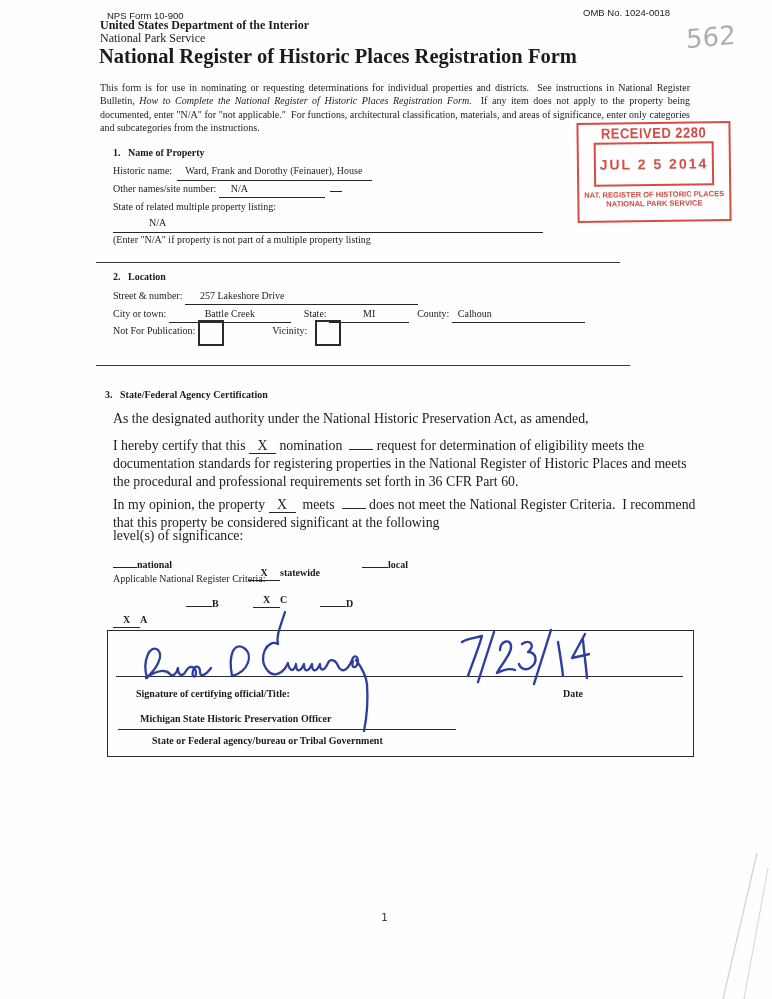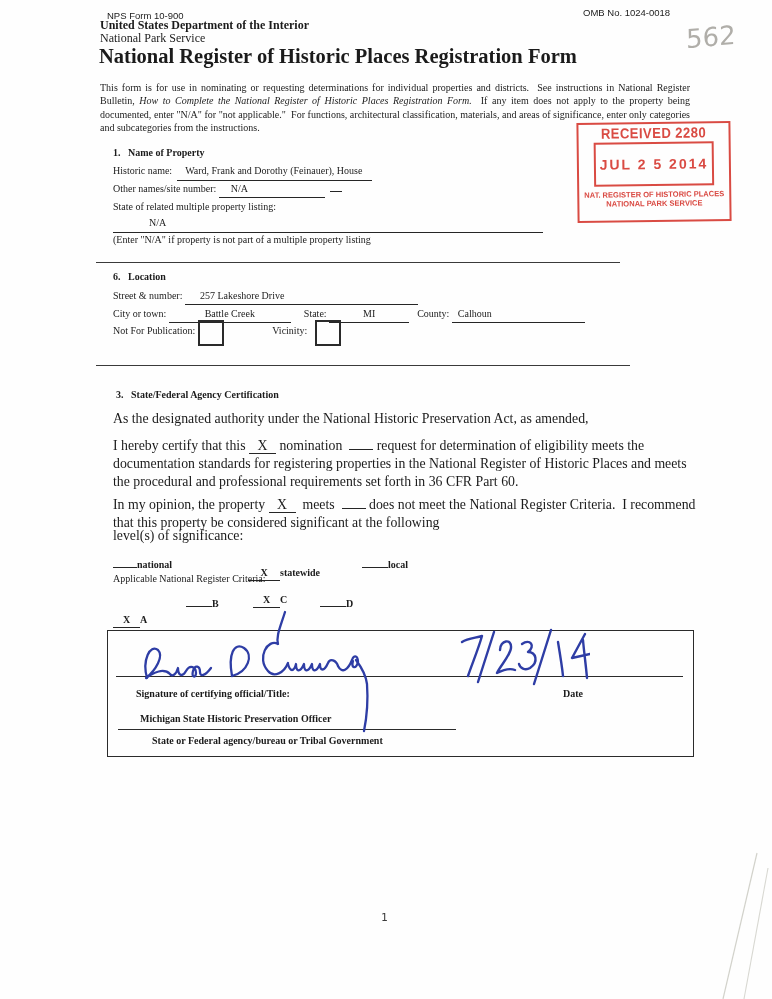--- a/index.html
+++ b/index.html
@@ -82,37 +82,37 @@
     <span class="t">Other names/site number: </span><span class="vline" style="width:94px; padding-left:12px;"><span class="t">N/A</span></span><span class="vline" style="width:12px; margin-left:5px;"></span>
   </div>
   <div class="abs body-line t" style="left:113px; top:198px;">State of related multiple property listing:</div>
   <div class="abs body-line" style="left:113px; top:214px;">
     <span class="vline" style="width:394px; padding-left:36px; padding-bottom:1px;"><span class="t">N/A</span></span>
   </div>
   <div class="abs body-line t" style="left:113px; top:231px;">(Enter "N/A" if property is not part of a multiple property listing</div>
 
   <div class="abs rule" style="left:96px; top:262px; width:524px;"></div>
 
-  <div class="abs b body-line t" style="left:113px; top:268px;">6.   Location</div>
+  <div class="abs b body-line t" style="left:113px; top:268px;">2.   Location</div>
   <div class="abs body-line" style="left:113px; top:287px;">
     <span class="t">Street &amp; number: </span><span class="vline" style="width:233px; padding-left:15px; box-sizing:border-box;"><span class="t">257 Lakeshore Drive</span></span>
   </div>
   <div class="abs body-line" style="left:113px; top:305px;">
     <span class="t">City or town: </span><span class="vline" style="width:122px; text-align:center; display:inline-block;"><span class="t">Battle Creek</span></span><span style="display:inline-block; width:13px;"></span><span class="t">State: </span><span class="vline" style="width:80px; text-align:center; display:inline-block;"><span class="t">MI</span></span><span style="display:inline-block; width:8px;"></span><span class="t">County: </span><span class="vline" style="width:133px; padding-left:6px; box-sizing:border-box;"><span class="t">Calhoun</span></span>
   </div>
   <div class="abs body-line" style="left:113px; top:322px; display:flex; align-items:flex-start;">
     <span class="t">Not For Publication:</span>
     <span class="checkbox" style="margin-left:3px;"></span>
     <span class="t" style="margin-left:48px;">Vicinity:</span>
     <span class="checkbox" style="margin-left:8px;"></span>
   </div>
 
   <div class="abs rule" style="left:96px; top:365px; width:534px;"></div>
 
-  <div class="abs b body-line t" style="left:116px; top:386px;text-align:center;">3.   State/Federal Agency Certification</div>
+  <div class="abs b body-line t" style="left:105px; top:386px;text-align:center;">3.   State/Federal Agency Certification</div>
   <div class="abs para t" style="left:113px; top:410px;">As the designated authority under the National Historic Preservation Act, as amended,</div>
 
   <div class="abs para" style="left:113px; top:434px; width:588px;">
     <span class="t">I hereby certify that this </span><span class="ublank w27"><span class="t">X</span></span><span class="t"> nomination  </span><span class="ublank w24"></span><span class="t"> request for determination of eligibility meets the documentation standards for registering properties in the National Register of Historic Places and meets the procedural and professional requirements set forth in 36 CFR Part 60.</span>
   </div>
 
   <div class="abs para" style="left:113px; top:493px; width:594px;">
     <span class="t">In my opinion, the property </span><span class="ublank w27"><span class="t">X</span></span><span class="t">  meets  </span><span class="ublank w24"></span><span class="t"> does not meet the National Register Criteria.  I recommend that this property be considered significant at the following</span>
   </div>
   <div class="abs para t" style="left:113px; top:527px;">level(s) of significance:</div>

